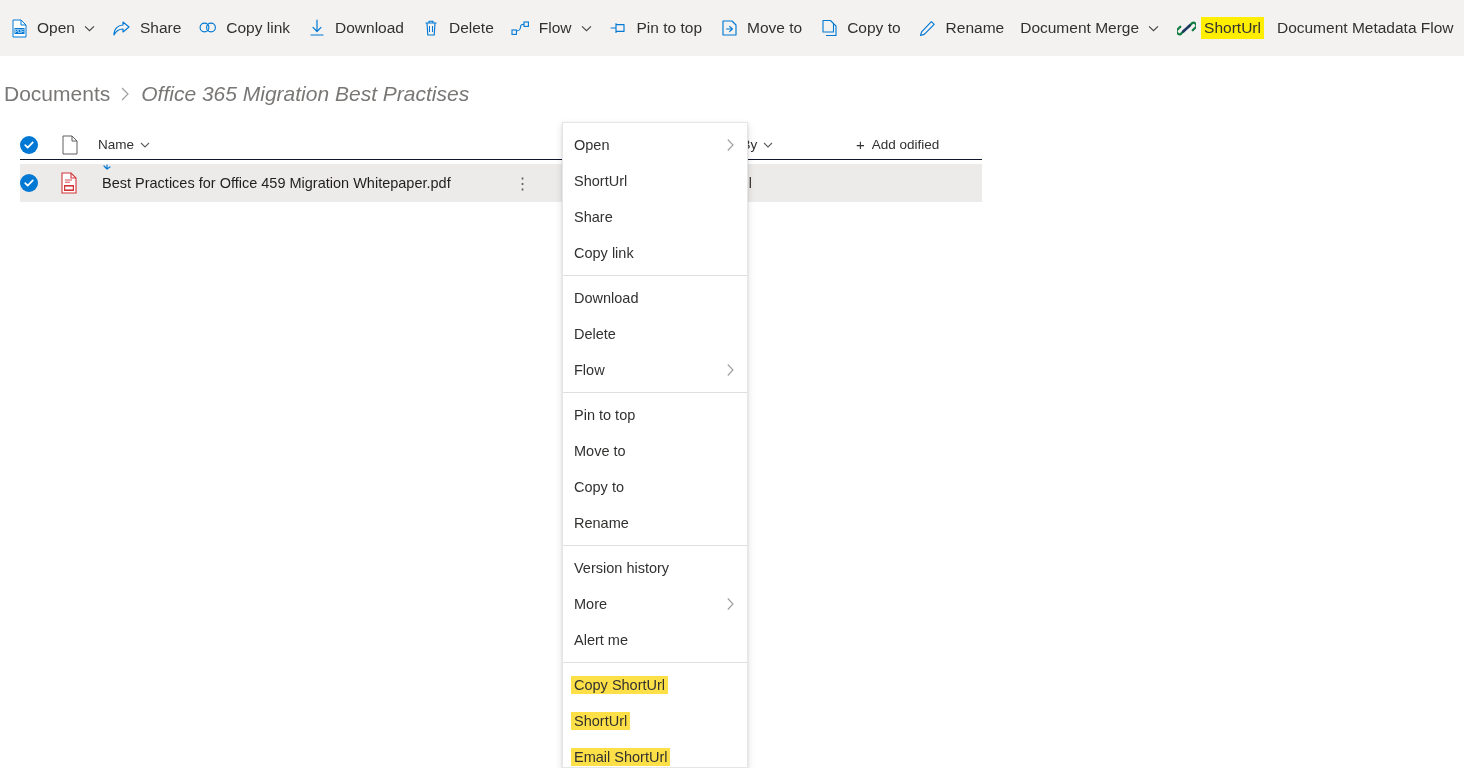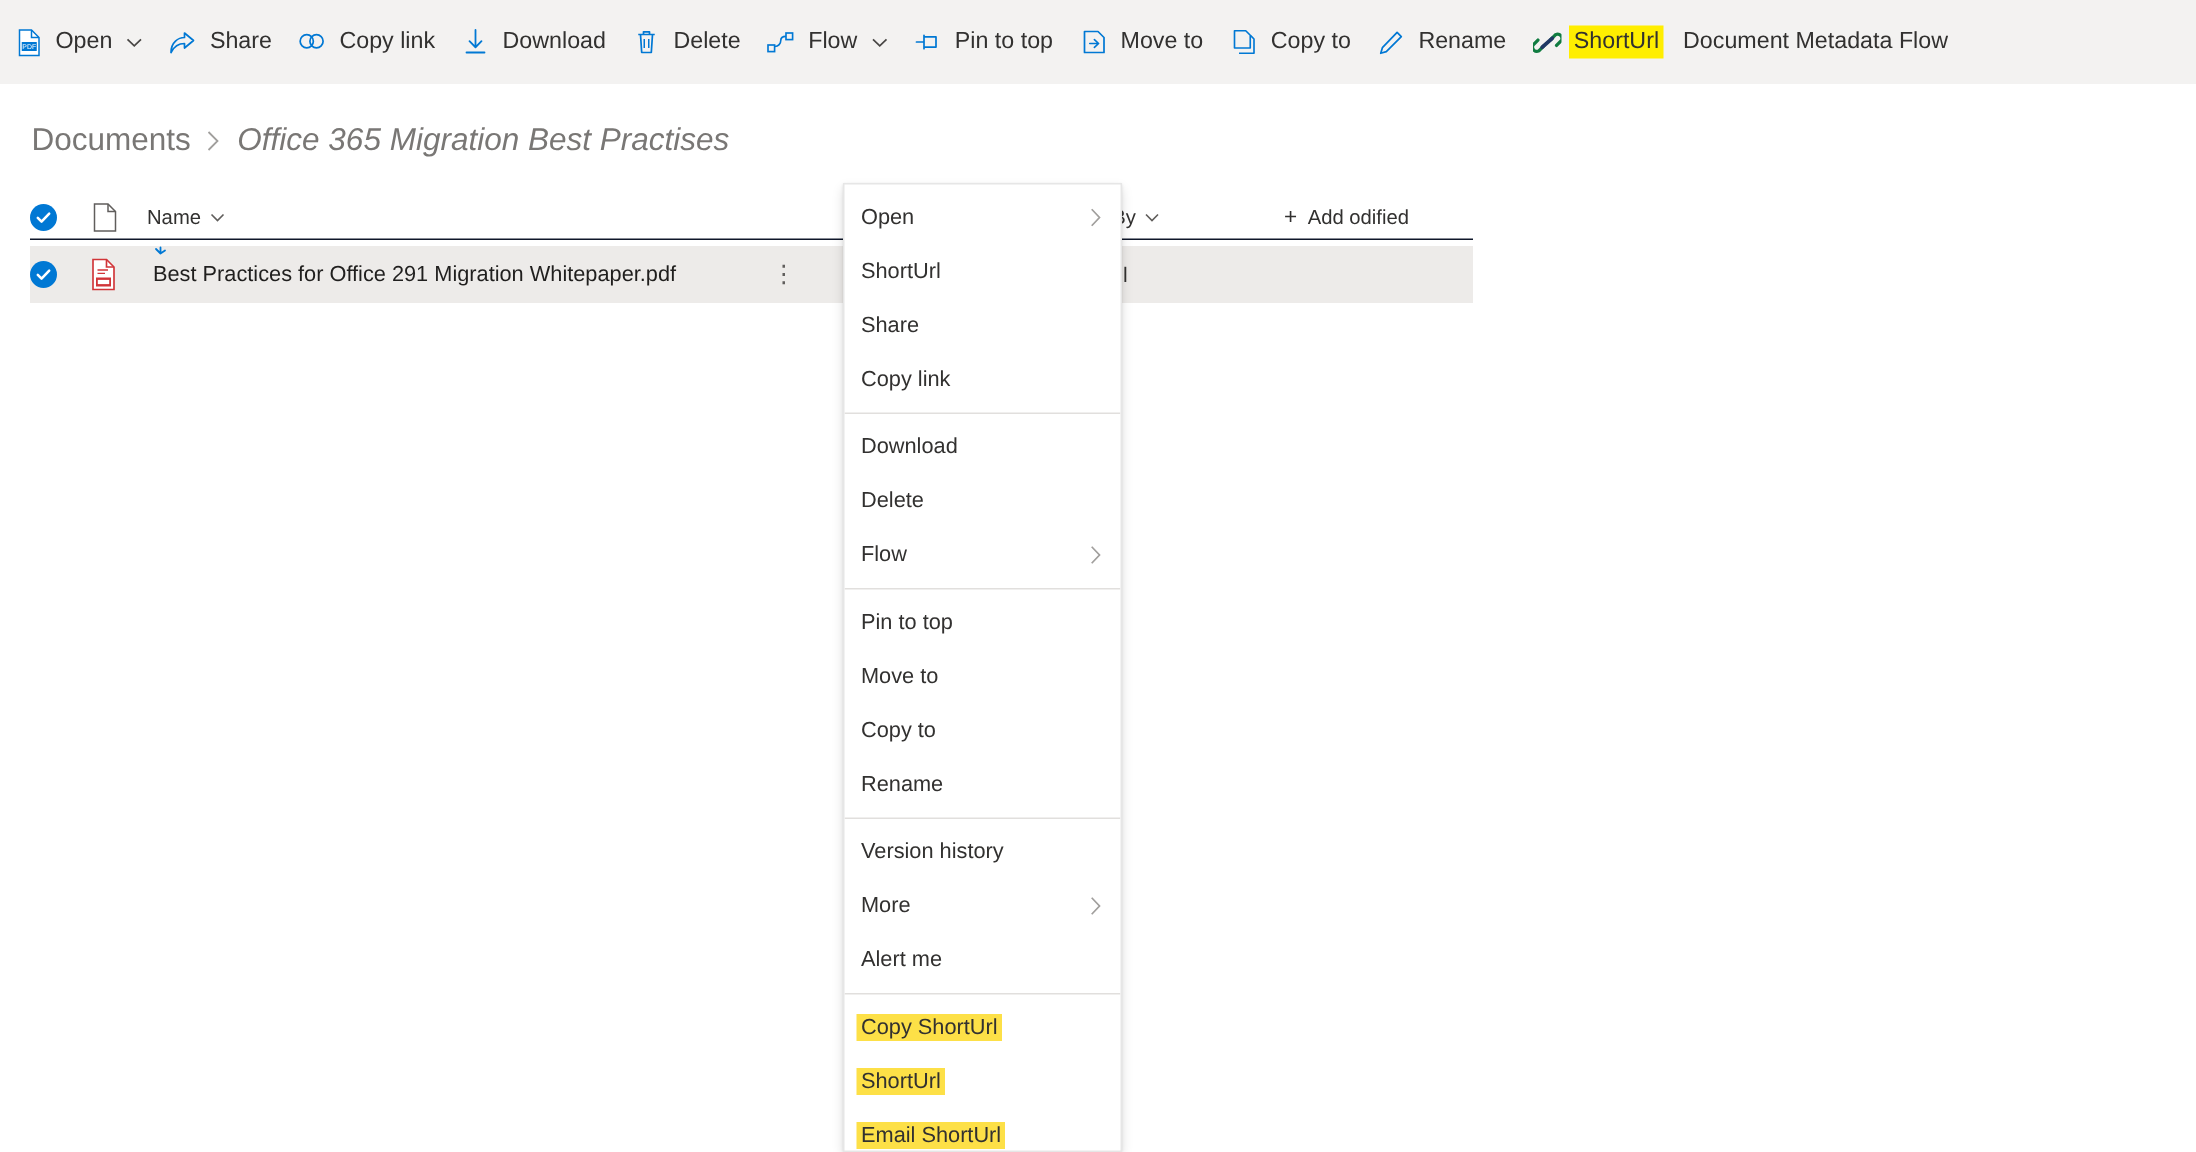--- a/index.html
+++ b/index.html
@@ -52,21 +52,21 @@
     display: inline-flex;
     align-items: center;
     margin-left: 9px;
     color: #484644;
   }
   .cmd-chev svg { display: block; }
 
   
   .breadcrumb {
     position: absolute;
-    top: 78px; left: 21px;
+    top: 78px; left: 4px;
     display: flex;
     align-items: center;
     height: 32px;
   }
   .bc-crumb {
     font-size: 21px;
     color: #797775;
     font-weight: 400;
     cursor: pointer;
     line-height: 28px;
@@ -325,20 +325,28 @@
     </div>
     <div class="cmd-item">
       <span class="cmd-icon">
         <svg width="17" height="17" viewBox="0 0 17 17">
           <path d="M12.4 1.6 L15.2 4.4 L5.2 14.4 L1.5 15.5 L2.6 11.8 Z" fill="none" stroke="#0078d4" stroke-width="1.15" stroke-linejoin="round"></path>
         </svg>
       </span>
       <span class="cmd-label">Rename</span>
     </div>
     <div class="cmd-item">
+      <span class="cmd-label">Document Merge</span>
+      <span class="cmd-chev">
+        <svg width="11" height="7" viewBox="0 0 11 7">
+          <path d="M1 1.3 L5.5 5.6 L10 1.3" stroke="#484644" stroke-width="1.15" fill="none"></path>
+        </svg>
+      </span>
+    </div>
+    <div class="cmd-item">
       <span class="cmd-icon">
         <svg width="19" height="17" viewBox="0 0 19 17">
           <path d="M7.2 10.6 L3.9 13.9 A2.9 2.9 0 0 1 0 10 L3.3 6.7" stroke="#107c41" stroke-width="2.2" fill="none" stroke-linecap="round"></path>
           <path d="M11.8 6.4 L15.1 3.1 A2.9 2.9 0 0 1 19 7 L15.7 10.3" stroke="#107c41" stroke-width="2.2" fill="none" stroke-linecap="round"></path>
           <path d="M6.2 11.4 L12.8 5.6" stroke="#1f3864" stroke-width="2.6" fill="none" stroke-linecap="round"></path>
         </svg>
       </span>
       <span class="cmd-label hl">ShortUrl</span>
     </div>
     <div class="cmd-item">
@@ -408,21 +416,21 @@
       <rect x="5.2" y="14.6" width="7.6" height="2.8" fill="#ffffff"></rect>
       <path d="M5 8 H12 M5 10.2 H10" stroke="#d13438" stroke-width="0.9"></path>
     </svg>
   </div>
   <div class="row-name">
     <span class="new-badge">
       <svg width="14" height="12" viewBox="0 0 14 12">
           <path d="M9 1 L9 5 M9 5 L6 2 M9 5 L12 3" stroke="#0078d4" stroke-width="1.2" fill="none" stroke-linecap="round"></path>
         </svg>
     </span>
-    <span>Best Practices for Office 291 Migration Whitepaper.pdf</span>
+    <span>Best Practices for Office 459 Migration Whitepaper.pdf</span>
   </div>
   <div class="row-ellipsis">⋮</div>
   <div class="row-modby">agnar Heil</div>
 </div>
 
 <div class="ctx-menu" id="ctxmenu">
     <div class="ctx-item">
       <span class="ctx-text">Open</span>
       <span class="ctx-sub">
         <svg width="9" height="14" viewBox="0 0 9 14">

